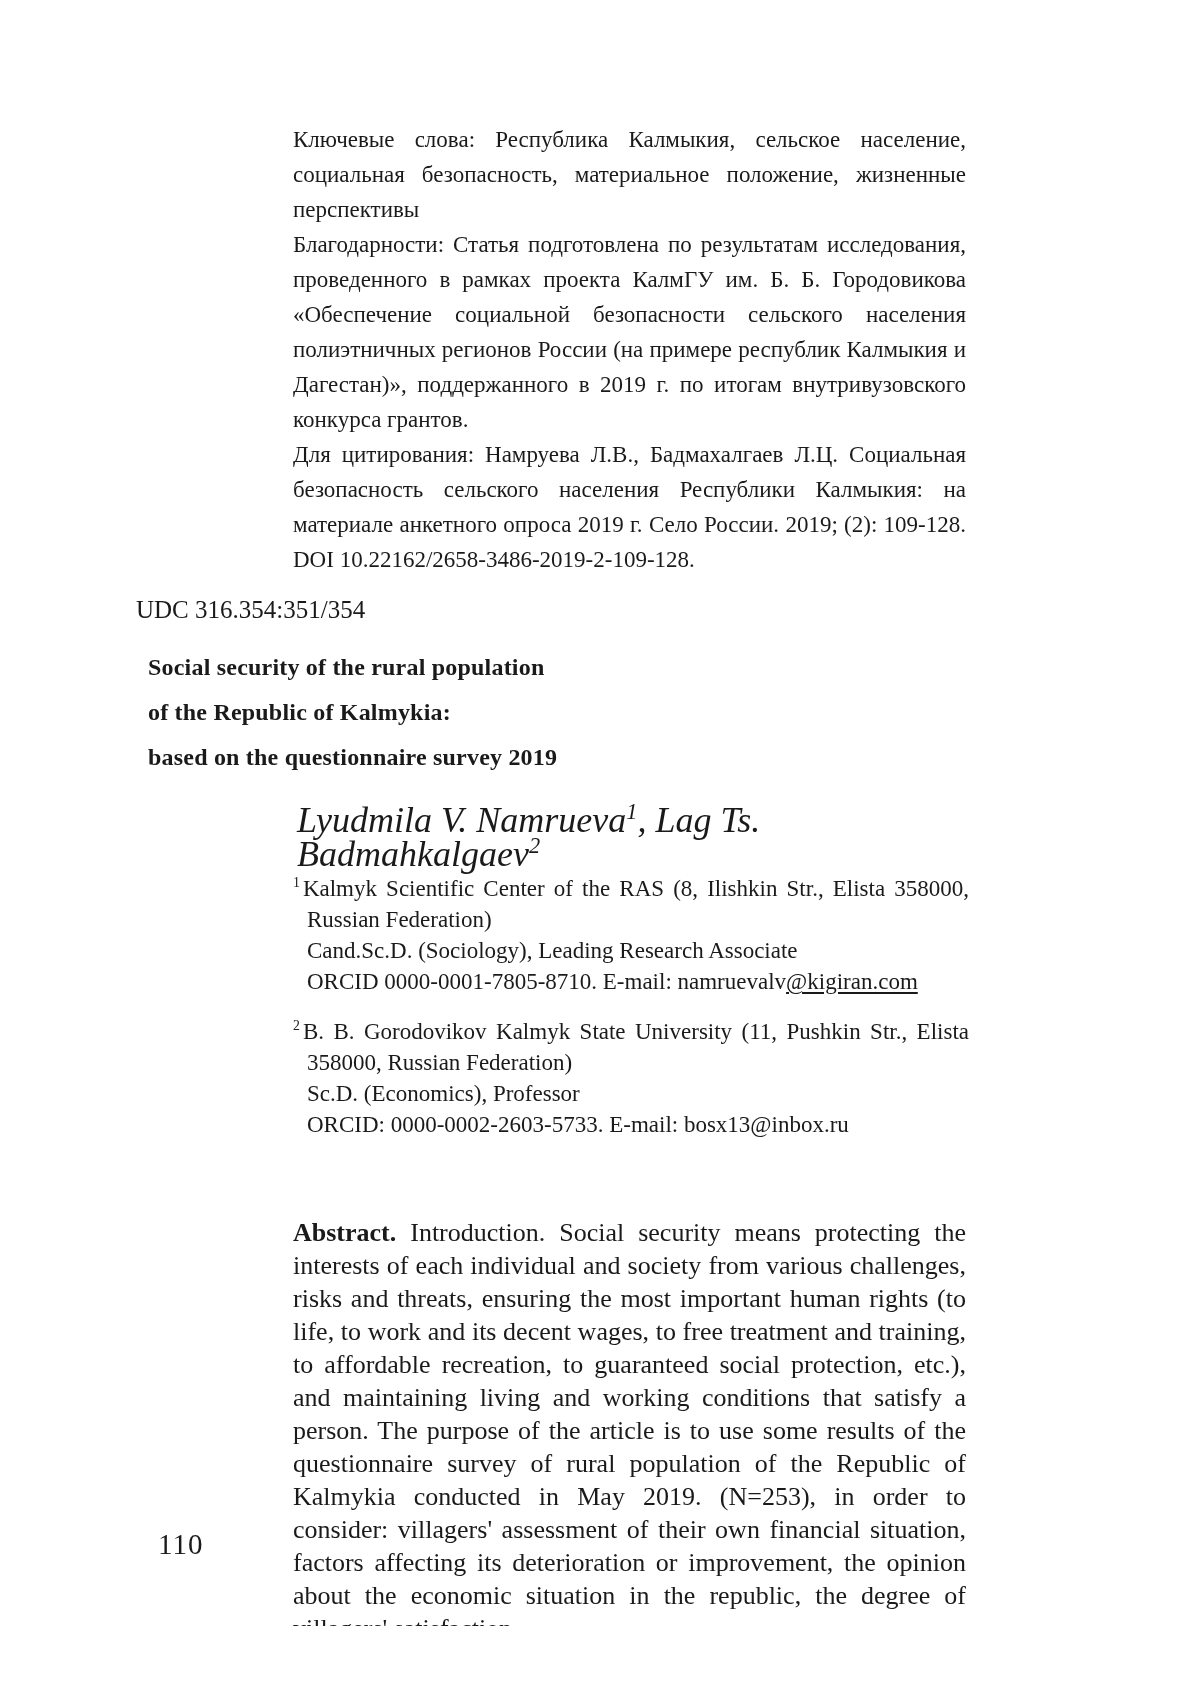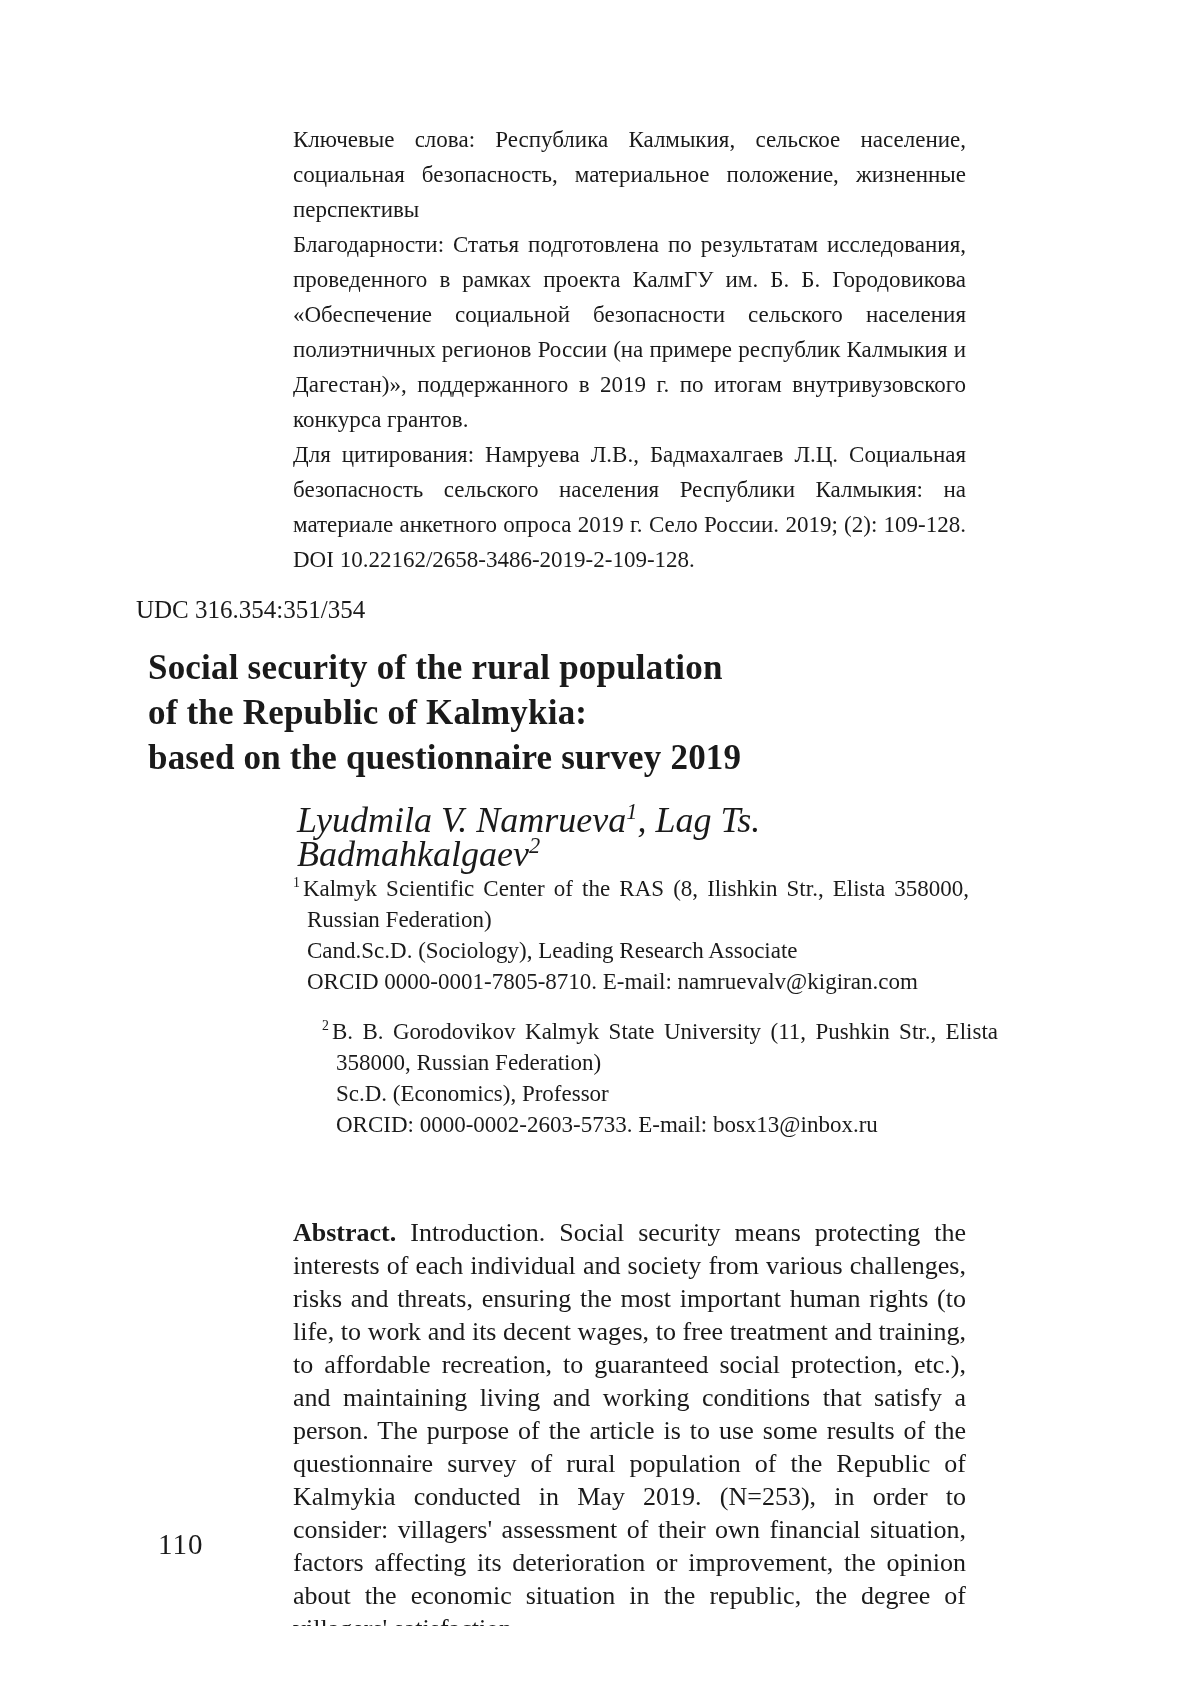--- a/index.html
+++ b/index.html
@@ -45,21 +45,21 @@
     line-height: 30px;
   }
 
   
   .title {
     position: absolute;
     left: 148px;
     top: 645px;
     width: 860px;
     margin: 0;
-    font-size: 35px;
+    font-size: 24px;
     line-height: 45px;
     font-weight: bold;
     letter-spacing: 0.2px;
   }
   .title .tl { display: block; }
 
   
   .authors {
     position: absolute;
     left: 297px;
@@ -76,29 +76,30 @@
 
   
   .aff {
     position: absolute;
     left: 293px;
     width: 676px;
     font-size: 23px;
     line-height: 31px;
   }
   .aff1 { top: 848px; margin-top: 25px; }
-  .aff2 { top: 1016px; margin-left: 29px; }
+  .aff2 { top: 1016px; }
   .hang { text-indent: -14px; padding-left: 14px; }
   .cont { padding-left: 14px; }
   .mk {
     font-size: 60%;
     line-height: 0;
     margin-right: 3px;
   }
   .email-link {
+    text-decoration: underline;
     text-underline-offset: 3px;
     cursor: pointer;
   }
 
   
   .abstract {
     position: absolute;
     left: 293px;
     top: 1216px;
     width: 673px;

